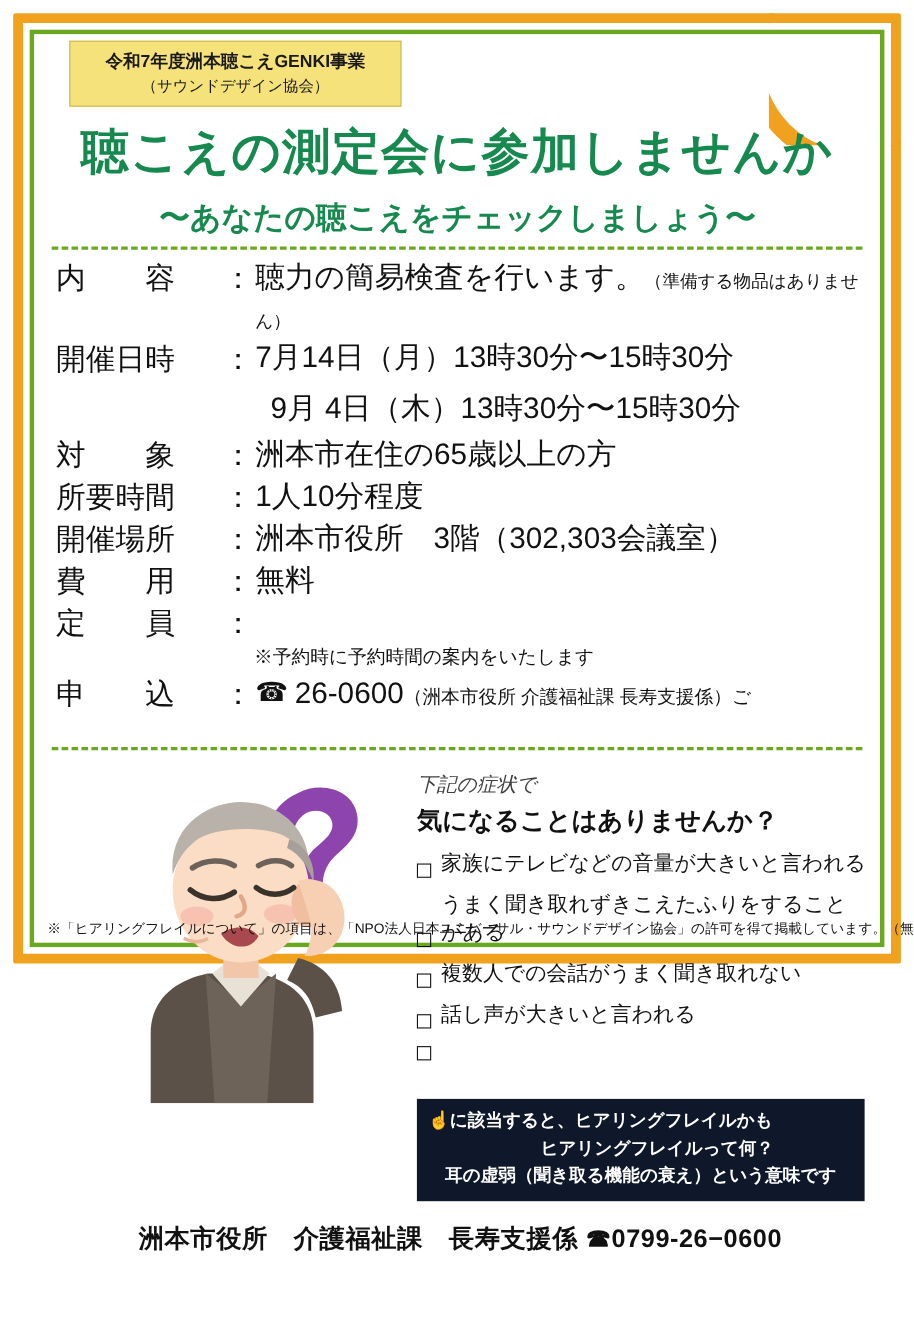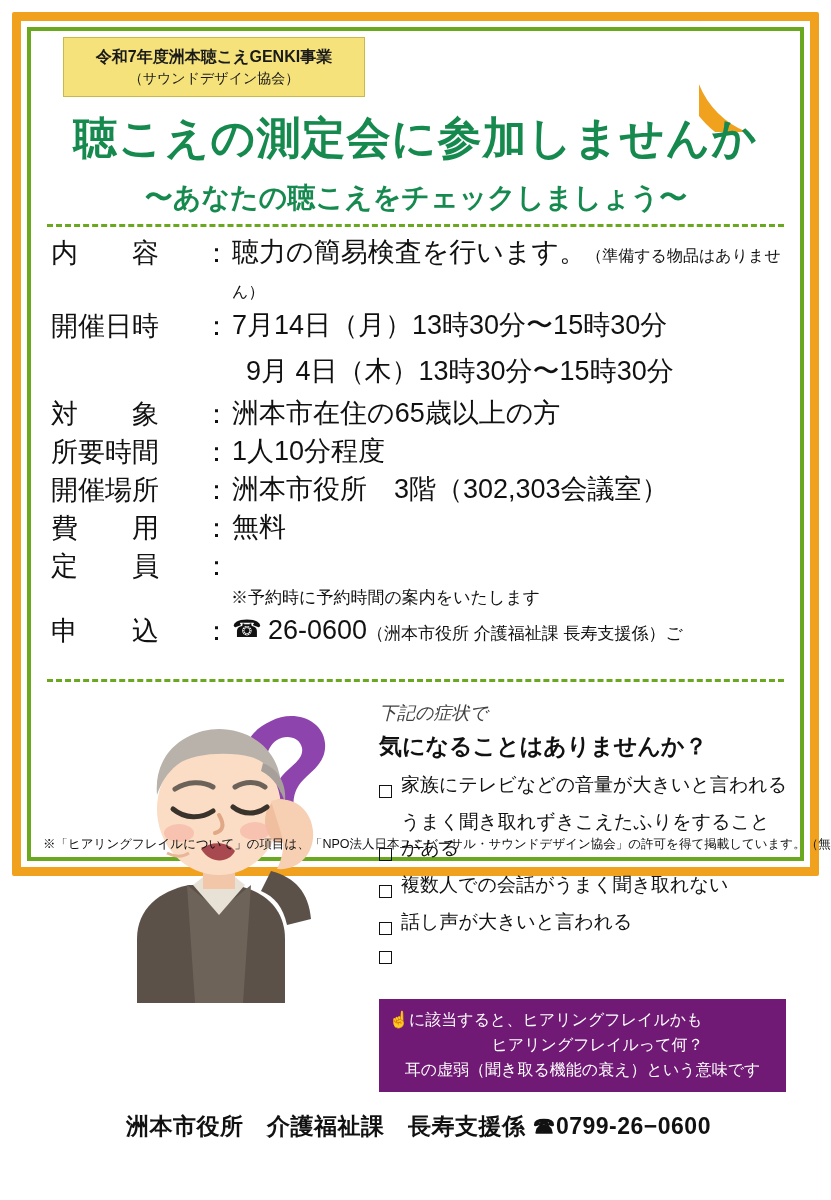--- a/index.html
+++ b/index.html
@@ -160,25 +160,25 @@
   .sym-item .box {
     flex: 0 0 auto;
     width: 13px; height: 13px;
     border: 1.6px solid #111;
     margin-right: 9px;
     margin-top: 5px;
   }
   .green-box {
     position: absolute;
     left: 330px; top: 306px; right: 2px;
-    background: #701a75;
+    background: #0f172a;
     padding: 9px 10px 10px 10px;
     color: #fff;
     font-size: 16px;
-    font-weight: normal;
+    font-weight: bold;
     line-height: 1.55;
   }
   .green-box .r1 { text-align: left; }
   .green-box .r2 { text-align: center; padding-left: 30px; }
   .green-box .r3 { text-align: center; }
 
   .contact {
     position: absolute;
     left: 0; right: 0; top: 412px;
     text-align: center;

